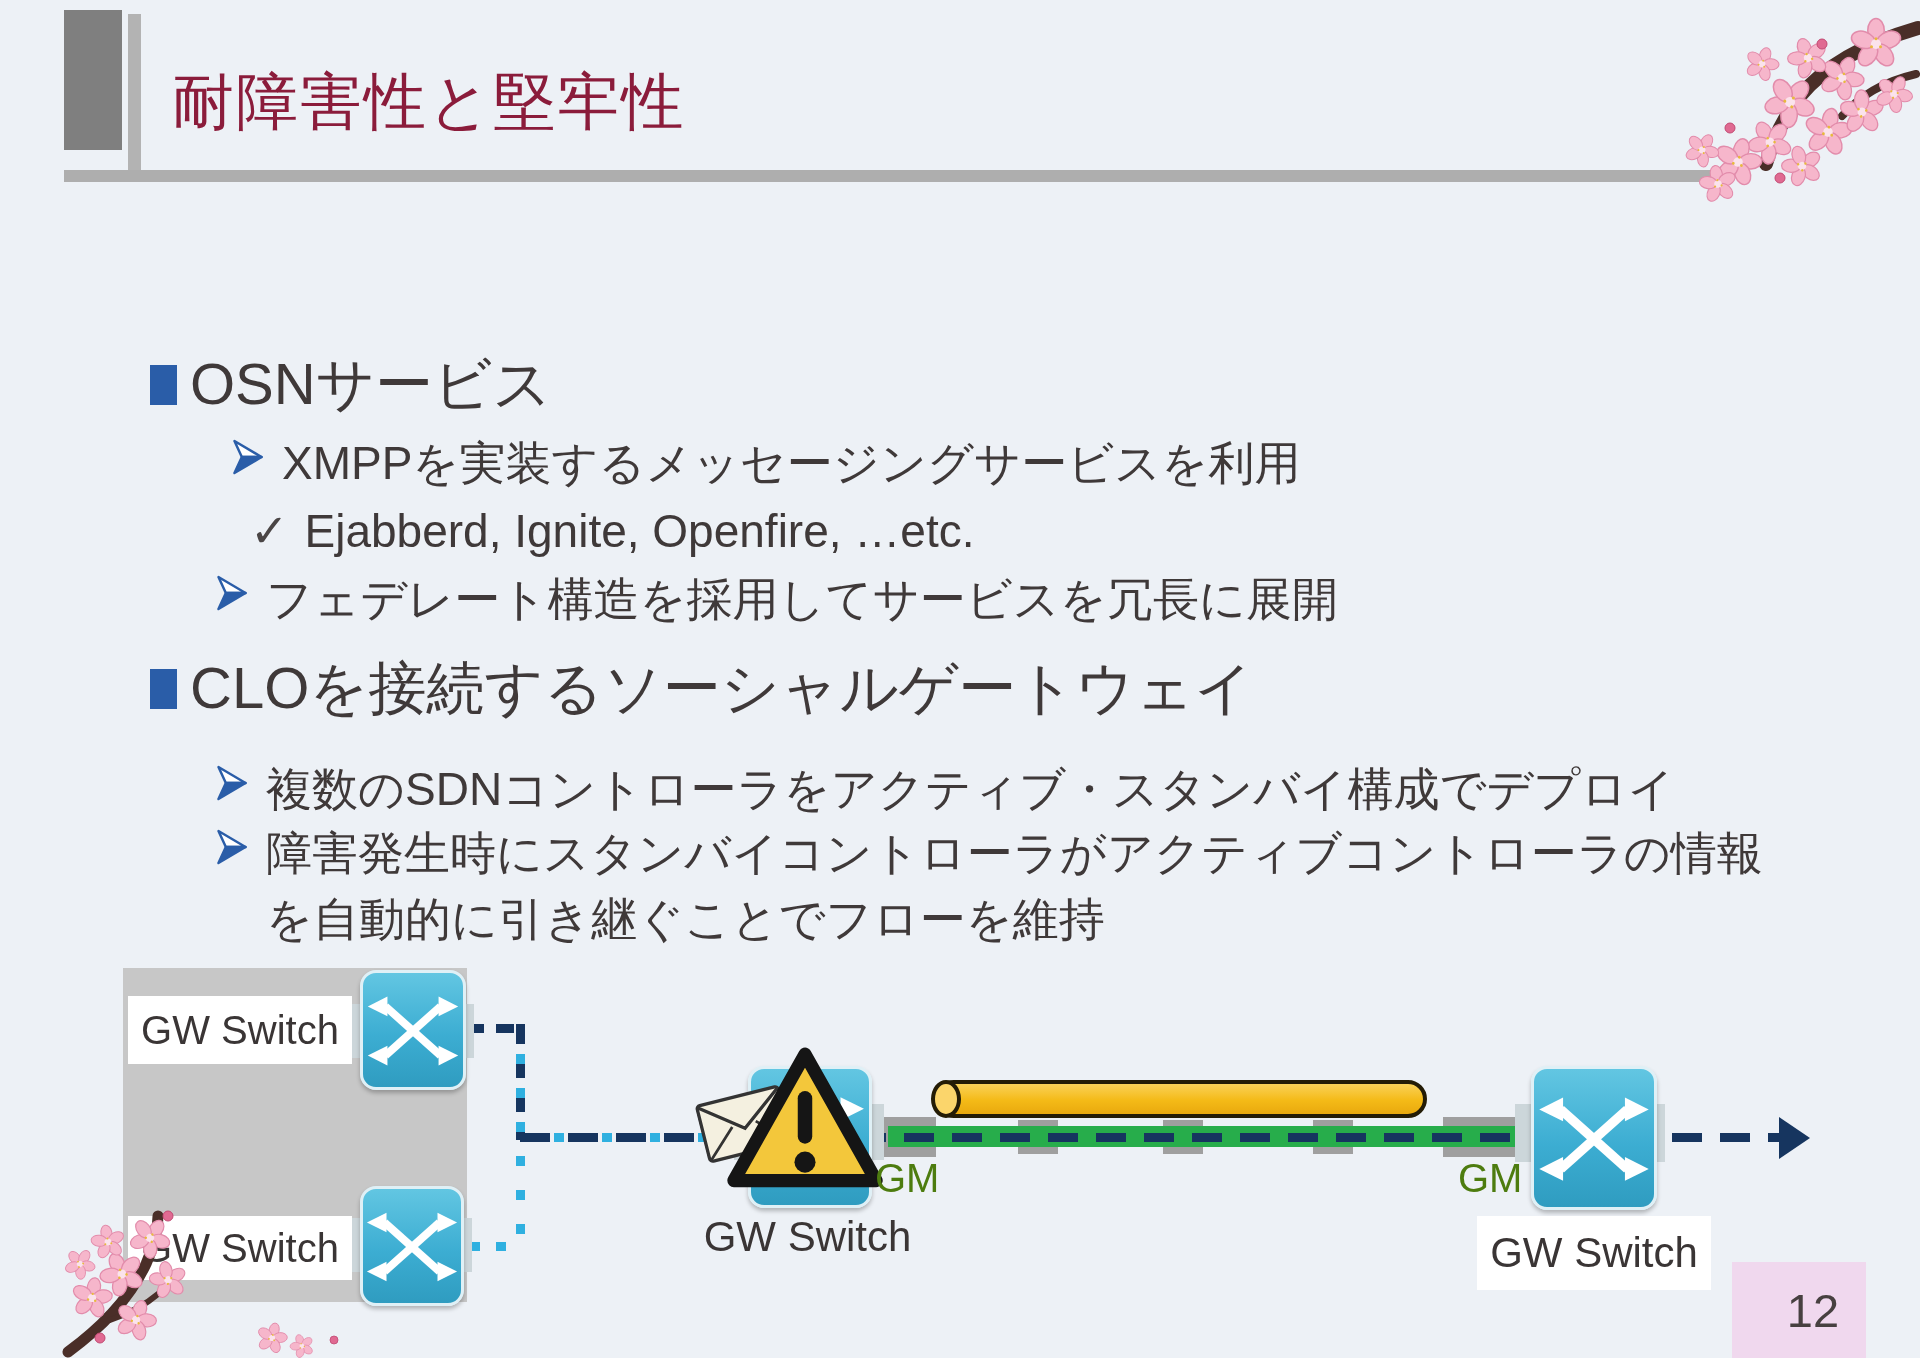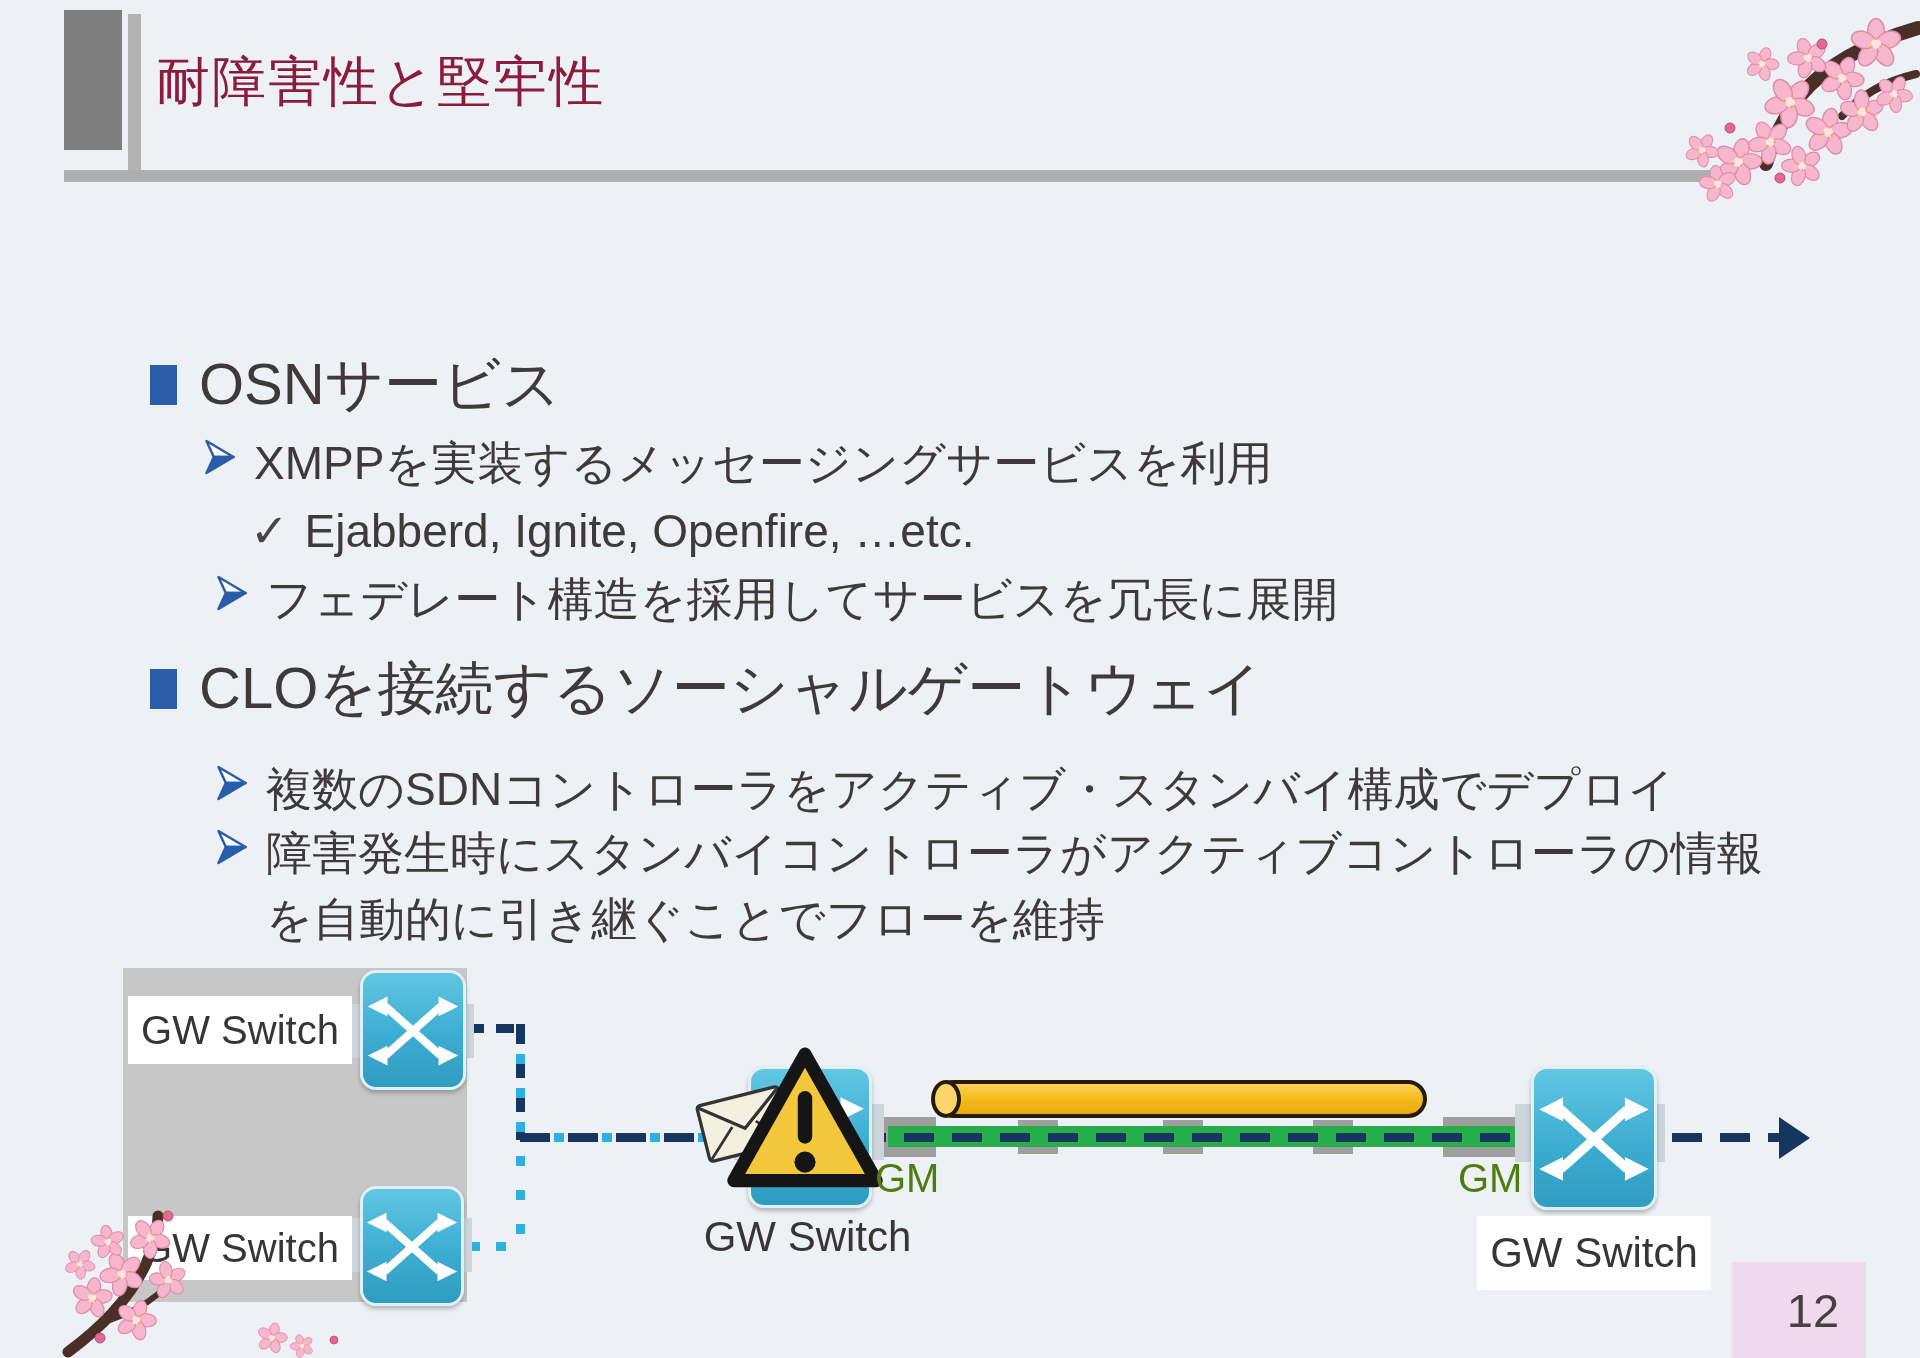--- a/index.html
+++ b/index.html
@@ -13,33 +13,33 @@
     background:#edf1f6;
     overflow:hidden;
   }
   .abs{position:absolute;}
   
   .hdr-block{left:64px;top:10px;width:58px;height:140px;background:#7f7f7f;}
   .hdr-strip{left:128px;top:14px;width:13px;height:164px;background:#b3b3b3;}
   .hdr-line{left:64px;top:170px;width:1660px;height:12px;background:#aeaeae;}
   .title{
     left:156px;top:52px;width:1200px;
-    font-size:54px;line-height:1.1;color:#8b1c3b;
-    letter-spacing:2px;white-space:nowrap;margin:0;font-weight:400;
+    font-size:62px;line-height:1.1;color:#8b1c3b;
+    letter-spacing:2px;white-space:nowrap;margin:16px;font-weight:400;
   }
   
   .txt{color:#3f3939;white-space:nowrap;}
   .intro{left:128px;top:243px;font-size:55px;}
-  .sec-head{display:flex;align-items:center;gap:22px;font-size:58px;}
+  .sec-head{display:flex;align-items:center;gap:13px;font-size:58px;}
   .sec1{left:150px;top:346px;}
   .sec2{left:150px;top:650px;}
   .sq{width:27px;height:40px;background:#2a5da8;flex:0 0 auto;}
   .b-row{display:flex;align-items:flex-start;gap:18px;font-size:46px;line-height:1.44;}
   .b-row .arr{flex:0 0 auto;margin-top:8px;}
-  .b1{left:204px;top:430px;text-align:center;}
+  .b1{left:232px;top:430px;text-align:center;}
   .bchk{left:250px;top:504px;font-size:46px;}
   .bchk .chk{color:#4a4545;margin-right:16px;}
   .b2{left:216px;top:566px;}
   .b3{left:216px;top:756px;}
   .b4{left:216px;top:820px;width:1580px;}
   .b4 .wrap{white-space:normal;}
   
   .gray-box{left:123px;top:968px;width:344px;height:334px;background:#c7c7c7;}
   .lbl{background:#ffffff;color:#3a3535;font-size:40px;display:flex;align-items:center;justify-content:center;}
   .lbl-top{left:128px;top:996px;width:224px;height:68px;}

